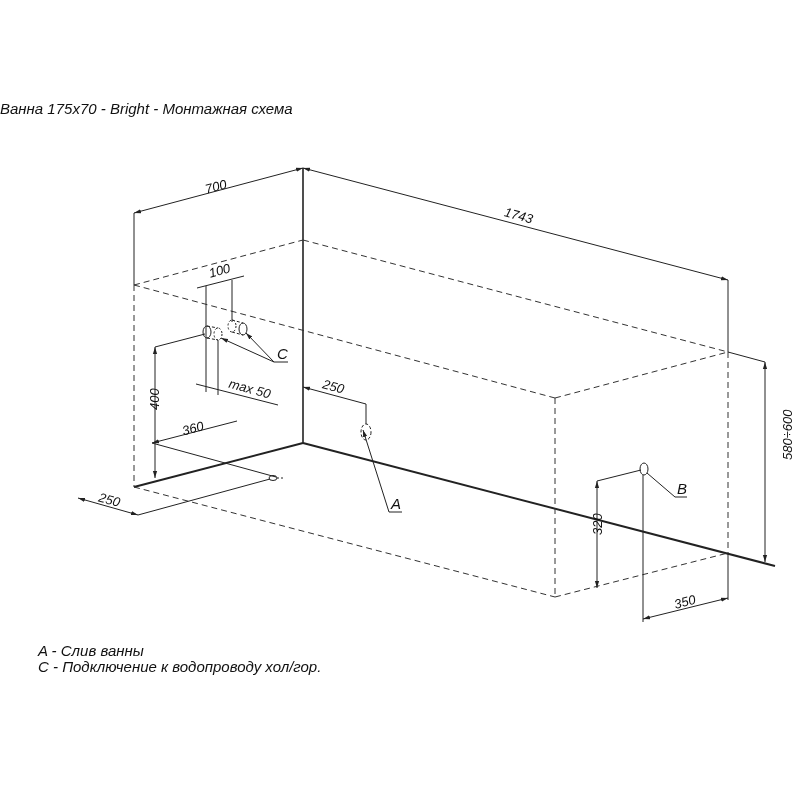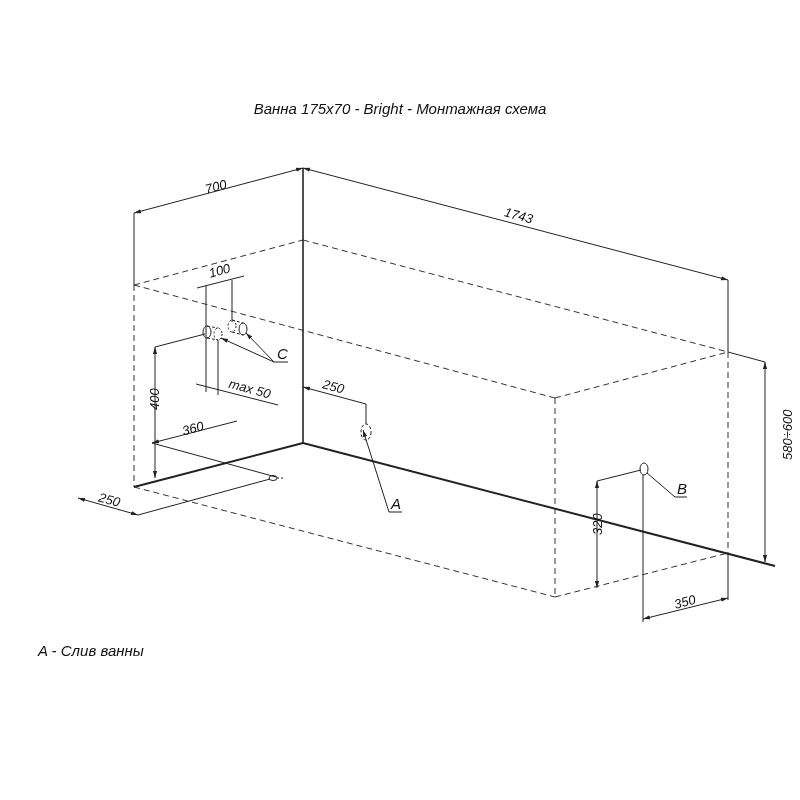--- a/index.html
+++ b/index.html
@@ -1,18 +1,18 @@
 <!DOCTYPE html>
 <html><head>
 <meta charset="utf-8">
 <style>
   html, body { margin:0; padding:0; background:#ffffff; }
   body { width:800px; height:800px; position:relative; overflow:hidden; font-family:"Liberation Sans", sans-serif; }
   #diagram { position:absolute; left:0; top:0; width:800px; height:800px; }
-  .title { position:absolute; left:0; width:800px; top:100px; text-align:center; font-style:italic; font-size:15px; color:#111; }
+  .title { position:absolute; left:0; width:800px; top:100px; font-style:italic; font-size:15px; color:#111; }
   .legend { position:absolute; left:38px; top:643px; font-style:italic; font-size:15px; line-height:16px; color:#111; }
   .legend div { white-space:nowrap; }
   svg text { font-family:"Liberation Sans", sans-serif; font-style:italic; fill:#111; }
 </style>
 </head>
 <body>
 
 <div class="title">Ванна 175x70 - Bright - Монтажная схема</div>
 
 <svg id="diagram" viewBox="0 0 800 800" xmlns="http://www.w3.org/2000/svg">
@@ -121,13 +121,14 @@
     <line x1="728" y1="553" x2="728" y2="600"></line>
     <line x1="643" y1="619" x2="728" y2="598" marker-start="url(#arr)" marker-end="url(#arr)"></line>
   </g>
   <text x="592" y="545" font-size="13" transform="rotate(-90 592 535)">320</text>
   <text x="674" y="606" font-size="13" transform="rotate(-15 686 602)">350</text>
   <text x="677" y="494" font-size="15">B</text>
 </svg>
 
 <div class="legend">
   <div>A - Слив ванны</div>
+  <div>C - Подключение к водопроводу хол/гор.</div>
 </div>
 
 </body></html>

